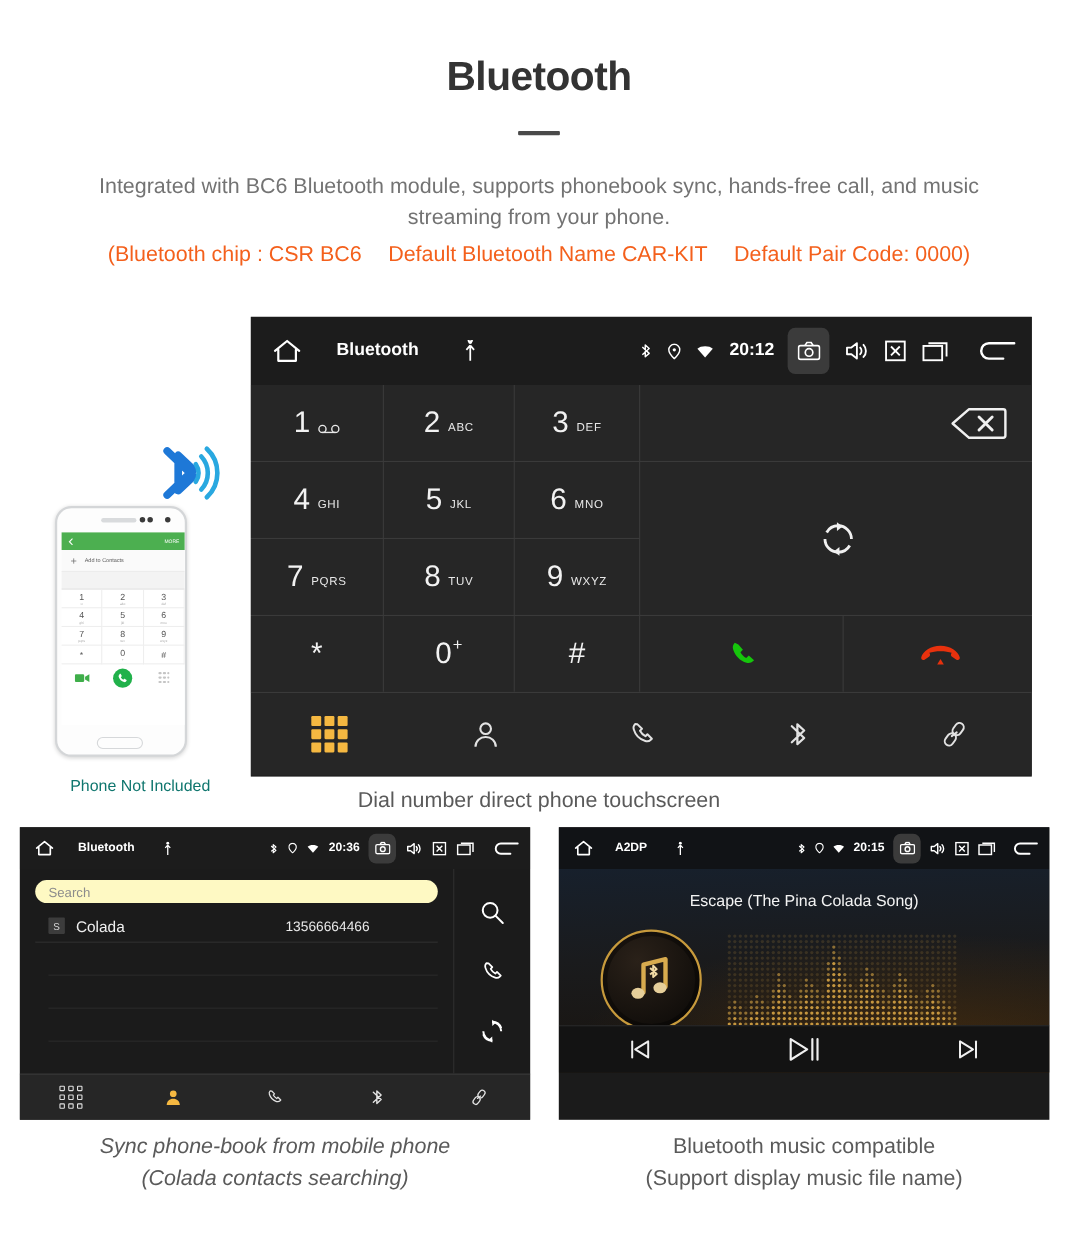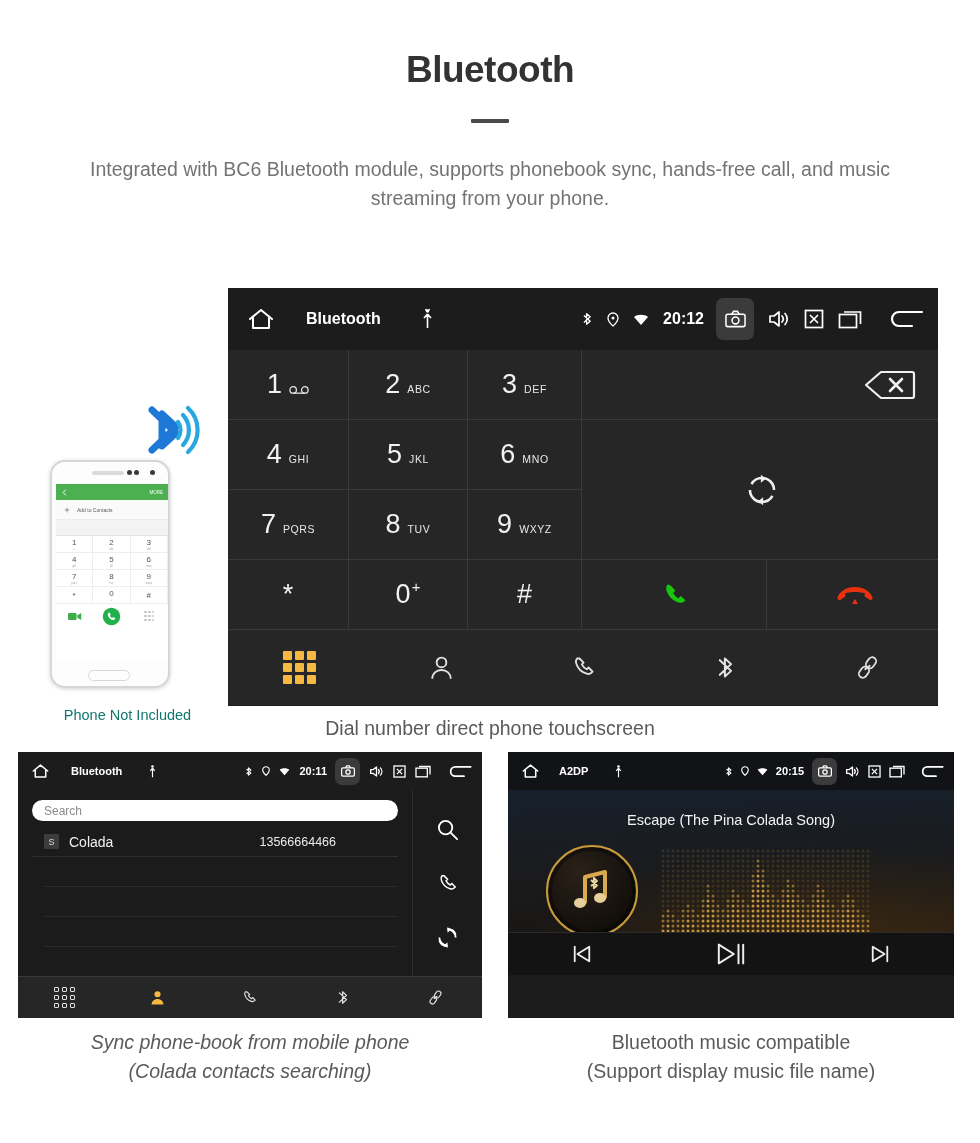--- a/index.html
+++ b/index.html
@@ -209,21 +209,21 @@
   #book-unit .sb-title { font-size: 11px; margin-left: 22px; }
   #book-unit .sb-usb { margin-left: 26px; }
   #book-unit .sb-right > * { margin-left: 9px; }
   #book-unit .sb-time { font-size: 11px; }
   #book-unit .sb-cam-wrap { width: 25px; height: 27px; margin-left: 8px; }
 
   .book-body { display: flex; height: 186px; }
   .book-list { flex: 1; padding: 10px 14px 0 14px; }
   .search-field {
     height: 21px; border-radius: 11px;
-    background: #ffffff;
+    background: #fef9c3;
     display: flex; align-items: center;
     padding-left: 12px;
     color: #8c8c8c; font-size: 12px;
   }
   .contact-row {
     display: flex; align-items: center;
     height: 30px; margin-top: 6px;
     border-bottom: 1px solid #2f2f2f;
     padding-left: 12px;
   }
@@ -289,20 +289,23 @@
   .cap-main  { left: 0; top: 714px; }
 </style>
 </head>
 <body>
 
 <div class="page">
 
   <div class="hero-title">Bluetooth</div>
   <div class="hero-rule"></div>
   <div class="hero-desc">Integrated with BC6 Bluetooth module, supports phonebook sync, hands-free call, and music streaming from your phone.</div>
+  <div class="hero-spec">
+    <span>(Bluetooth chip : CSR BC6</span><span class="gap"></span><span>Default Bluetooth Name CAR-KIT</span><span class="gap"></span><span>Default Pair Code: 0000)</span>
+  </div>
 
   <div id="phone-mock">
     <span class="bt-logo ic">
       <svg width="62" height="58" viewBox="0 0 62 58">
         <path d="M14 50 L38 27 L24 14 L24 46 L38 33 L14 10" fill="none" stroke="#1e78d7" stroke-width="7" stroke-linecap="round" stroke-linejoin="round"></path>
         <path d="M40 22 A14 14 0 0 1 40 38" fill="none" stroke="#29a8e0" stroke-width="4.2" stroke-linecap="round"></path>
         <path d="M45 15 A22 22 0 0 1 45 45" fill="none" stroke="#29a8e0" stroke-width="4.2" stroke-linecap="round"></path>
         <path d="M50 8 A30 30 0 0 1 50 52" fill="none" stroke="#29a8e0" stroke-width="4.2" stroke-linecap="round"></path>
       </svg>
     </span>
@@ -645,21 +648,21 @@
         <span class="ic">
           <svg width="8" height="10" viewBox="0 0 12 15">
               <path d="M6 1 C3.2 1 1 3.2 1 6 c0 3.5 5 8 5 8 s5-4.5 5-8 c0-2.8-2.2-5-5-5 z" fill="none" stroke="#fff" stroke-width="1.6"></path>
             </svg>
         </span>
         <span class="ic">
           <svg width="11" height="9" viewBox="0 0 16 13">
               <path d="M1 4 C4 1 12 1 15 4 L8 12 Z" fill="#fff"></path>
             </svg>
         </span>
-        <span class="sb-time">20:11</span>
+        <span class="sb-time">20:36</span>
         <span class="sb-cam-wrap">
           <svg width="14" height="12" viewBox="0 0 22 18">
               <rect x="1" y="4" width="20" height="13" rx="2" fill="none" stroke="#fff" stroke-width="2"></rect>
               <path d="M7 4 L9 1 H13 L15 4" fill="none" stroke="#fff" stroke-width="2"></path>
               <circle cx="11" cy="10.5" r="3.4" fill="none" stroke="#fff" stroke-width="2"></circle>
             </svg>
         </span>
         <span class="ic">
           <svg width="15" height="13" viewBox="0 0 22 20">
               <path d="M2 7 H6 L11 3 V17 L6 13 H2 Z" fill="none" stroke="#fff" stroke-width="2" stroke-linejoin="round"></path>

